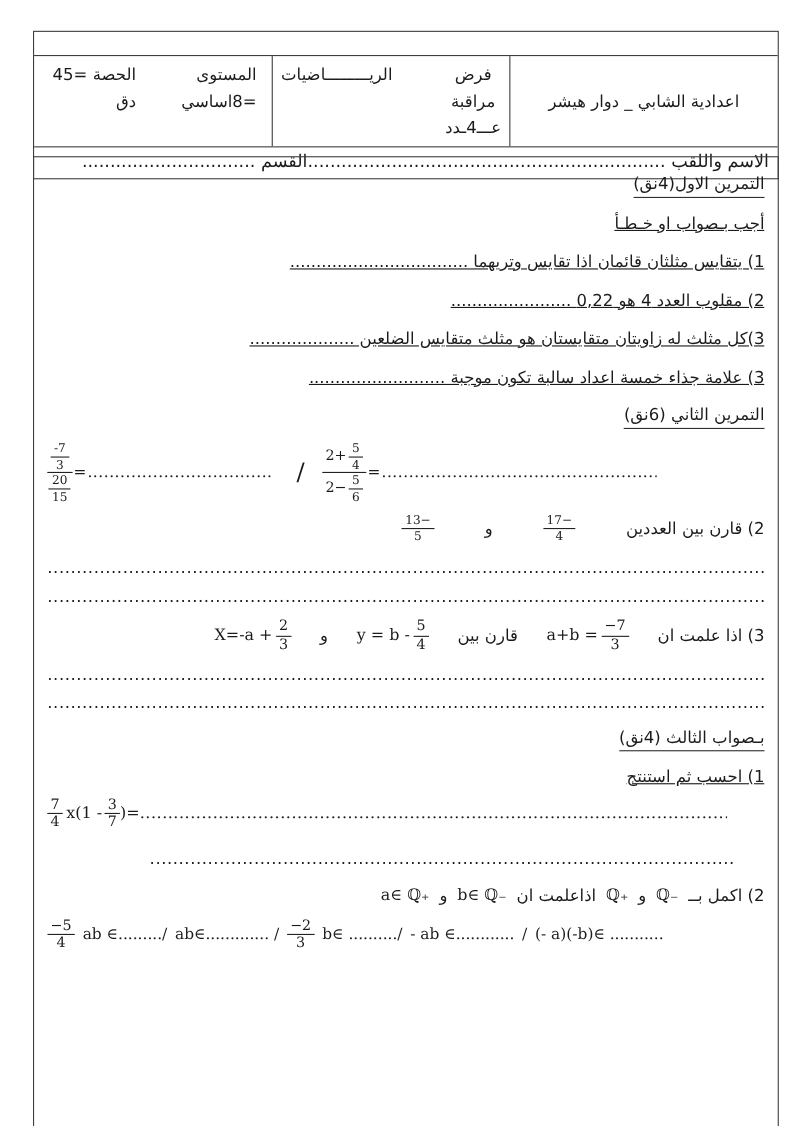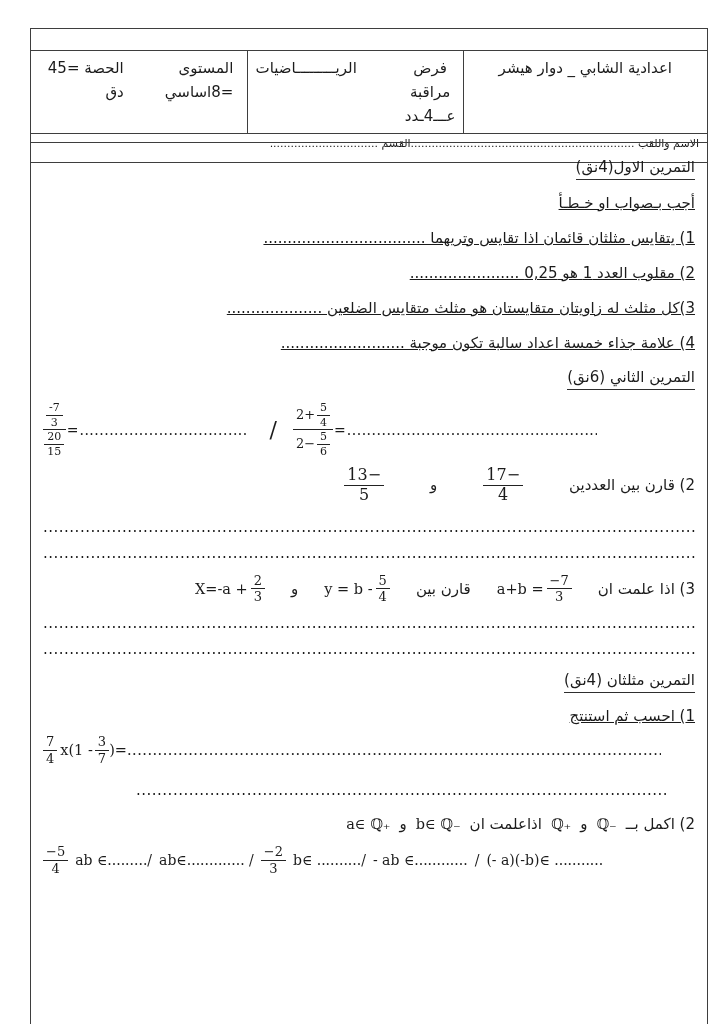--- a/index.html
+++ b/index.html
@@ -8,26 +8,26 @@
   .page{position:relative;width:724px;height:1024px;background:#fff;}
 
   
   .top-box{position:absolute;right:16px;left:30px;top:28px;
            border:1.6px solid #3e3e3e;box-sizing:border-box;}
   .top-strip{height:21px;border-bottom:1.6px solid #3e3e3e;}
   .header-row{display:flex;align-items:stretch;}
   .hcell{box-sizing:border-box;padding:5px 8px;min-height:58px;
          display:flex;flex-direction:row;justify-content:center;
          font-size:15px;line-height:1.6;}
-  .cell-school{width:36%;text-align:center;}
+  .cell-school{width:36%;text-align:center;align-items:center;}
   .cell-exam{width:32%;text-align:center;
              border-left:1.6px solid #3e3e3e;border-right:1.6px solid #3e3e3e;gap:48px;}
   .cell-level{width:32%;text-align:right;padding-right:14px;}
   .name-row{border-top:1.6px solid #3e3e3e;padding:3px 8px;height:22px;
-            white-space:nowrap;overflow:hidden;font-size:11px;}
+            white-space:nowrap;overflow:hidden;font-size:16px;}
 
   
   .main-box{position:absolute;right:16px;left:30px;top:142px;height:956px;
             border:1.6px solid #3e3e3e;box-sizing:border-box;
             padding:12px 12px 16px 12px;overflow:hidden;}
 
   .line{font-size:15px;line-height:22px;white-space:nowrap;overflow:hidden;text-decoration:underline;}
   .ex-title{margin:2px 0 12px 0;}
   .ex-title .tt{display:inline-block;border-bottom:1.5px solid #2e2e2e;
                 padding-bottom:3px;font-size:15px;}
@@ -55,21 +55,21 @@
   .calcrow{display:flex;direction:ltr;align-items:center;margin:4px 0 10px 0;
            font-family:"DejaVu Serif",serif;font-size:14px;}
   .dwrap{overflow:hidden;white-space:nowrap;letter-spacing:.5px;}
   .d1{width:168px;}
   .d2{width:250px;}
   .sep{font-size:22px;margin:0 16px 0 22px;}
   .eq{margin:0 1px;}
 
   .cmprow{display:flex;align-items:center;gap:46px;margin:10px 0 10px 0;
           font-size:15px;}
-  .cmprow .fr{font-size:16px;}
+  .cmprow .fr{font-size:11px;}
 
   .knowrow{display:flex;align-items:center;gap:26px;margin:8px 0 6px 0;
            font-size:15px;}
 
   .e3calc{display:flex;direction:ltr;align-items:center;margin:6px 0 12px 0;
           font-family:"DejaVu Serif",serif;font-size:14.5px;}
   .e3dots{flex:1;margin-right:34px;overflow:hidden;white-space:nowrap;letter-spacing:.5px;}
 
   .qrow{display:flex;align-items:center;gap:9px;font-size:15px;margin:6px 0 12px 0;}
 
@@ -100,23 +100,23 @@
     <div class="name-row">الاسم واللقب ................................................................القسم ...............................</div>
   </div>
 
   <div class="main-box">
 
     <div class="ex-title">
       <span class="tt">التمرين الاول(4نق)</span>
     </div>
     <div class="line mb">أجب بـصواب او خـطـأ</div>
     <div class="line mb">1) يتقايس مثلثان قائمان اذا تقايس وتريهما ..................................</div>
-    <div class="line mb">2) مقلوب العدد 1 هو 0,25 .......................</div>
+    <div class="line mb">2) مقلوب العدد 4 هو 0,22 .......................</div>
     <div class="line mb">3)كل مثلث له زاويتان متقايستان هو مثلث متقايس الضلعين ....................</div>
-    <div class="line mb">4) علامة جذاء خمسة اعداد سالبة  تكون موجبة ..........................</div>
+    <div class="line mb">3) علامة جذاء خمسة اعداد سالبة  تكون موجبة ..........................</div>
 
     <div class="ex-title">
       <span class="tt">التمرين الثاني (6نق)</span>
     </div>
 
     <div class="calcrow">
       <span class="fr">
         <span class="fn">
           <span class="fr sm">
             <span class="fn">-7</span>
@@ -193,21 +193,21 @@
           <span class="fn">2</span>
           <span class="fd">3</span>
         </span>
       </span>
     </div>
 
     <div class="dotline">........................................................................................................................................................................................................................................</div>
     <div class="dotline">........................................................................................................................................................................................................................................</div>
 
     <div class="ex-title" style="margin-top:8px;">
-      <span class="tt">التمرين مثلثان (4نق)</span>
+      <span class="tt">بـصواب الثالث (4نق)</span>
     </div>
     <div class="line mb-s">1) احسب ثم استنتج</div>
 
     <div class="e3calc">
       <span class="fr">
         <span class="fn">7</span>
         <span class="fd">4</span>
       </span>
       <span style="margin:0 2px 0 3px;">x(1 -</span>
       <span class="fr">

